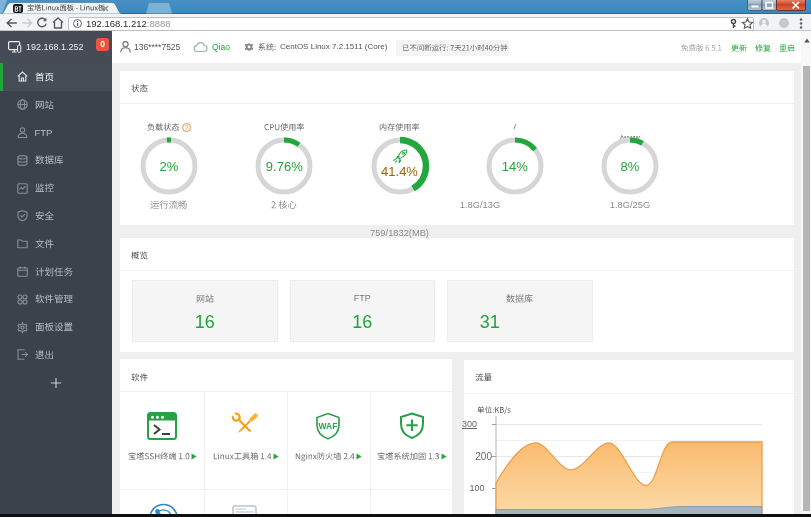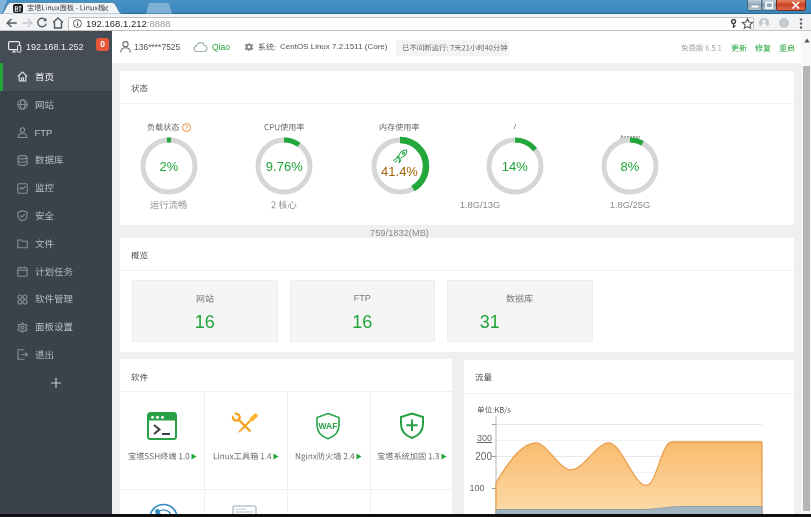--- a/index.html
+++ b/index.html
@@ -369,21 +369,21 @@
 <path d="M3.5 4.2 L14 4.2 M3.5 7 L21.5 7" stroke="#ccd3da" stroke-width="1.3"></path>
 </svg>
 <div class="a" style="left:464px;top:360px;width:330px;height:157px;background:#fff"></div>
 <svg class="tx" style="left:475.0px;top:372.0px;width:19px;height:12px" viewBox="0 -8.5 19 12">
     <path fill="#4c4c4c" d="M4.9 -3.1L4.9 0.3L5.5 0.3L5.5 -3.1ZM3.4 -3.1L3.4 -2.2C3.4 -1.4 3.3 -0.5 2.2 0.2C2.4 0.3 2.6 0.5 2.7 0.7C3.8 -0.2 4.0 -1.3 4.0 -2.2L4.0 -3.1ZM6.4 -3.1L6.4 -0.4C6.4 0.1 6.5 0.3 6.6 0.4C6.7 0.5 6.9 0.5 7.1 0.5C7.1 0.5 7.4 0.5 7.5 0.5C7.6 0.5 7.8 0.5 7.9 0.4C8.0 0.4 8.1 0.3 8.1 0.1C8.2 -0.0 8.2 -0.5 8.2 -0.9C8.0 -0.9 7.9 -1.0 7.7 -1.1C7.7 -0.7 7.7 -0.4 7.7 -0.2C7.7 -0.1 7.7 -0.1 7.6 -0.0C7.6 0.0 7.5 0.0 7.4 0.0C7.4 0.0 7.3 0.0 7.2 0.0C7.1 0.0 7.1 0.0 7.1 -0.0C7.0 -0.1 7.0 -0.1 7.0 -0.3L7.0 -3.1ZM0.7 -6.6C1.2 -6.3 1.9 -5.8 2.2 -5.5L2.6 -6.0C2.2 -6.3 1.6 -6.7 1.1 -7.0ZM0.3 -4.2C0.9 -4.0 1.6 -3.6 1.9 -3.3L2.2 -3.8C1.9 -4.1 1.2 -4.5 0.7 -4.7ZM0.6 0.1L1.1 0.6C1.6 -0.2 2.2 -1.3 2.6 -2.2L2.2 -2.6C1.7 -1.6 1.0 -0.5 0.6 0.1ZM4.8 -7.0C4.9 -6.7 5.0 -6.3 5.1 -6.0L2.7 -6.0L2.7 -5.5L4.4 -5.5C4.0 -5.0 3.5 -4.4 3.4 -4.2C3.2 -4.1 3.0 -4.0 2.8 -4.0C2.9 -3.9 2.9 -3.5 3.0 -3.4C3.2 -3.5 3.6 -3.5 7.1 -3.8C7.3 -3.5 7.4 -3.3 7.5 -3.1L8.0 -3.5C7.7 -4.0 7.1 -4.8 6.5 -5.3L6.1 -5.0C6.3 -4.8 6.5 -4.5 6.7 -4.3L4.0 -4.1C4.4 -4.5 4.8 -5.0 5.1 -5.5L8.0 -5.5L8.0 -6.0L5.8 -6.0C5.7 -6.4 5.5 -6.8 5.3 -7.1ZM10.6 -5.7L14.8 -5.7L14.8 -5.2L10.6 -5.2ZM10.6 -6.5L14.8 -6.5L14.8 -6.0L10.6 -6.0ZM10.0 -6.9L10.0 -4.8L15.5 -4.8L15.5 -6.9ZM8.9 -4.4L8.9 -4.0L16.6 -4.0L16.6 -4.4ZM10.5 -2.3L12.4 -2.3L12.4 -1.8L10.5 -1.8ZM13.0 -2.3L15.1 -2.3L15.1 -1.8L13.0 -1.8ZM10.5 -3.2L12.4 -3.2L12.4 -2.7L10.5 -2.7ZM13.0 -3.2L15.1 -3.2L15.1 -2.7L13.0 -2.7ZM8.9 -0.0L8.9 0.5L16.6 0.5L16.6 -0.0L13.0 -0.0L13.0 -0.5L15.9 -0.5L15.9 -1.0L13.0 -1.0L13.0 -1.4L15.7 -1.4L15.7 -3.6L9.9 -3.6L9.9 -1.4L12.4 -1.4L12.4 -1.0L9.6 -1.0L9.6 -0.5L12.4 -0.5L12.4 -0.0Z"></path>
   </svg>
 <div class="a" style="left:464px;top:393px;width:330px;height:1px;background:#f0f0f0"></div>
 <svg class="tx" style="left:477.0px;top:404.8px;width:36px;height:11px" viewBox="0 -7.7 36 11">
     <path fill="#4f4f4f" d="M1.7 -3.3L3.5 -3.3L3.5 -2.5L1.7 -2.5ZM4.1 -3.3L6.0 -3.3L6.0 -2.5L4.1 -2.5ZM1.7 -4.6L3.5 -4.6L3.5 -3.8L1.7 -3.8ZM4.1 -4.6L6.0 -4.6L6.0 -3.8L4.1 -3.8ZM5.4 -6.4C5.2 -6.0 4.9 -5.4 4.6 -5.1L2.8 -5.1L3.1 -5.2C2.9 -5.5 2.6 -6.0 2.3 -6.4L1.8 -6.1C2.1 -5.8 2.4 -5.4 2.5 -5.1L1.1 -5.1L1.1 -2.0L3.5 -2.0L3.5 -1.3L0.4 -1.3L0.4 -0.8L3.5 -0.8L3.5 0.6L4.1 0.6L4.1 -0.8L7.2 -0.8L7.2 -1.3L4.1 -1.3L4.1 -2.0L6.5 -2.0L6.5 -5.1L5.3 -5.1C5.5 -5.4 5.8 -5.8 6.0 -6.1ZM10.4 -5.0L10.4 -4.4L14.5 -4.4L14.5 -5.0ZM10.9 -3.9C11.1 -2.8 11.4 -1.4 11.4 -0.6L12.0 -0.8C11.9 -1.6 11.7 -2.9 11.4 -4.0ZM11.9 -6.3C12.1 -5.9 12.2 -5.4 12.3 -5.1L12.9 -5.3C12.8 -5.6 12.6 -6.1 12.5 -6.4ZM10.1 -0.3L10.1 0.3L14.9 0.3L14.9 -0.3L13.3 -0.3C13.6 -1.3 13.9 -2.8 14.1 -3.9L13.5 -4.0C13.3 -2.9 13.0 -1.3 12.8 -0.3ZM9.8 -6.4C9.3 -5.2 8.6 -4.1 7.9 -3.3C8.0 -3.2 8.2 -2.9 8.2 -2.8C8.5 -3.0 8.7 -3.3 9.0 -3.7L9.0 0.6L9.5 0.6L9.5 -4.6C9.8 -5.1 10.1 -5.6 10.3 -6.2ZM16.3 -3.0C16.5 -3.0 16.8 -3.2 16.8 -3.5C16.8 -3.8 16.5 -4.0 16.3 -4.0C16.0 -4.0 15.8 -3.8 15.8 -3.5C15.8 -3.2 16.0 -3.0 16.3 -3.0ZM16.3 0.1C16.5 0.1 16.8 -0.1 16.8 -0.4C16.8 -0.7 16.5 -1.0 16.3 -1.0C16.0 -1.0 15.8 -0.7 15.8 -0.4C15.8 -0.1 16.0 0.1 16.3 0.1ZM18.1 0.0L18.8 0.0L18.8 -1.8L19.7 -2.9L21.4 0.0L22.2 0.0L20.2 -3.5L21.9 -5.6L21.1 -5.6L18.8 -2.8L18.8 -2.8L18.8 -5.6L18.1 -5.6ZM23.0 0.0L24.8 0.0C26.0 0.0 26.9 -0.5 26.9 -1.6C26.9 -2.4 26.4 -2.8 25.7 -3.0L25.7 -3.0C26.3 -3.2 26.6 -3.7 26.6 -4.2C26.6 -5.2 25.8 -5.6 24.6 -5.6L23.0 -5.6ZM23.7 -3.2L23.7 -5.0L24.5 -5.0C25.4 -5.0 25.9 -4.8 25.9 -4.1C25.9 -3.5 25.5 -3.2 24.5 -3.2ZM23.7 -0.6L23.7 -2.7L24.7 -2.7C25.6 -2.7 26.2 -2.3 26.2 -1.7C26.2 -0.9 25.6 -0.6 24.7 -0.6ZM27.3 1.4L27.8 1.4L30.1 -6.0L29.6 -6.0ZM32.0 0.1C32.9 0.1 33.5 -0.5 33.5 -1.1C33.5 -1.9 32.8 -2.2 32.2 -2.4C31.8 -2.6 31.3 -2.7 31.3 -3.1C31.3 -3.4 31.6 -3.7 32.1 -3.7C32.5 -3.7 32.7 -3.5 33.0 -3.3L33.4 -3.8C33.1 -4.0 32.6 -4.2 32.1 -4.2C31.2 -4.2 30.7 -3.7 30.7 -3.1C30.7 -2.4 31.3 -2.1 31.9 -1.9C32.3 -1.7 32.8 -1.5 32.8 -1.1C32.8 -0.7 32.5 -0.4 32.0 -0.4C31.5 -0.4 31.1 -0.6 30.8 -0.9L30.4 -0.5C30.8 -0.1 31.4 0.1 32.0 0.1Z"></path>
   </svg>
-<div class="a" style="left:462px;width:30px;top:431px;height:15px;line-height:15px;font-size:9px;color:#666;white-space:nowrap;text-align:right;text-decoration:underline;">300</div>
+<div class="a" style="left:462px;width:30px;top:417.0px;height:15px;line-height:15px;font-size:9px;color:#666;white-space:nowrap;text-align:left;text-decoration:underline;">300</div>
 <div class="a" style="left:462px;width:30px;top:449.0px;height:15px;line-height:15px;font-size:10px;color:#666;white-space:nowrap;text-align:right;">200</div>
 <div class="a" style="left:462px;width:30px;top:481.0px;height:15px;line-height:15px;font-size:9px;color:#666;white-space:nowrap;text-align:center;">100</div>
 <svg class="ic" style="left:464px;top:394px" width="330" height="123" viewBox="0 0 330 123">
 <defs>
       <linearGradient id="og" x1="0" y1="0" x2="0" y2="1">
         <stop offset="0" stop-color="#f9bb6e"></stop>
         <stop offset="1" stop-color="#fcdcab"></stop>
       </linearGradient>
     </defs>
 <path d="M32 46.5 L298 46.5 M32 78.5 L298 78.5 M32 110.5 L298 110.5" stroke="#f1f1f1" stroke-width="1"></path>

